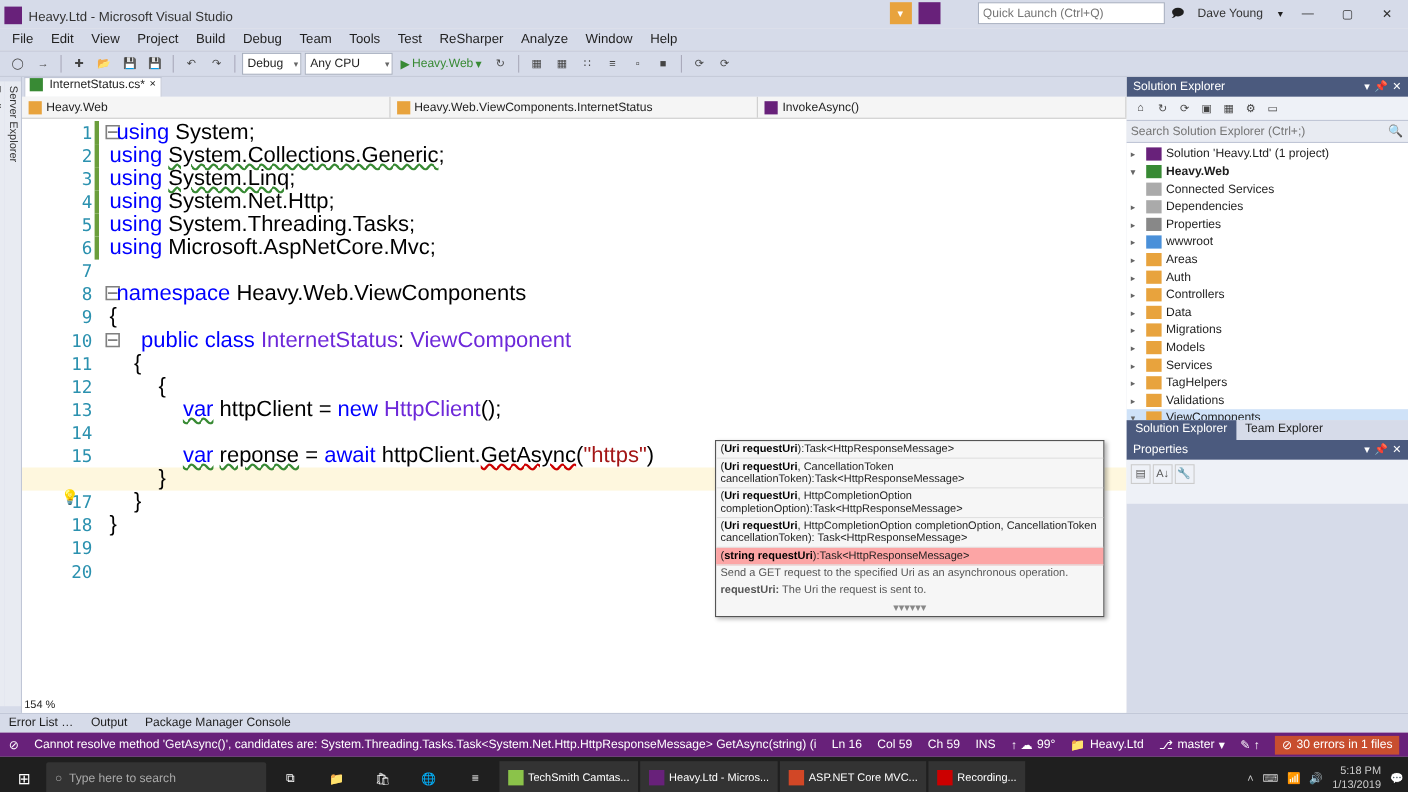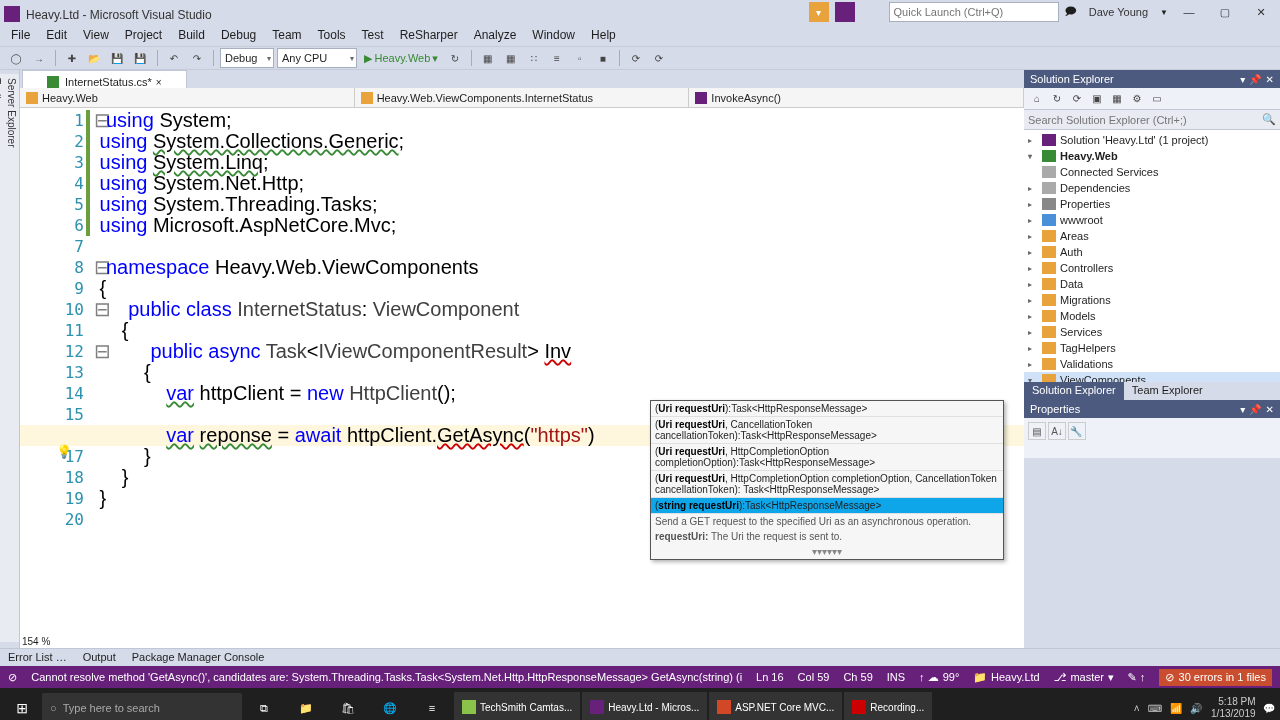--- a/index.html
+++ b/index.html
@@ -20,43 +20,43 @@
 .toolbar .tbtn { width:20px; height:20px; display:flex; align-items:center; justify-content:center; font-size:10px; color:#444; }
 .toolbar .sel { height:20px; border:1px solid #a8b0c0; background:#fff; padding:0 14px 0 4px; font-size:11px; display:flex; align-items:center; position:relative; }
 .toolbar .sel::after { content:"▾"; position:absolute; right:2px; font-size:8px; color:#666; }
 .toolbar .run { color:#388a34; display:flex; align-items:center; gap:2px; padding:0 4px; font-size:11px; }
 .toolbar .sep { width:1px; height:16px; background:#aab; margin:0 3px; }
 .main { display:flex; height:578px; }
 .leftrail { width:20px; background:#d6dbe9; border-right:1px solid #c0c6d6; writing-mode:vertical-rl; text-orientation:mixed; padding:4px 0; font-size:10px; color:#333; }
 .leftrail .railtab { padding:4px 2px; margin-bottom:2px; background:#e8ebf2; }
 .editor { flex:1; background:#fff; display:flex; flex-direction:column; position:relative; }
 .tabstrip { height:18px; background:#d6dbe9; display:flex; align-items:flex-end; padding-left:2px; }
-.tab { height:18px; background:#fff; border:1px solid #c0c6d6; border-bottom:none; padding:0 24px; font-size:11px; display:flex; align-items:flex-end; gap:4px; }
+.tab { height:18px; background:#fff; border:1px solid #c0c6d6; border-bottom:none; padding:0 4px; font-size:11px; display:flex; align-items:flex-start; gap:4px; }
 .tab .close { font-size:10px; }
 .tab::before { content:""; width:12px; height:12px; background:#388a34; display:inline-block; margin-right:2px; }
 .navbar { height:20px; background:#f5f5f5; border-bottom:1px solid #ccc; display:flex; }
 .navbar .cell { flex:1; border-right:1px solid #ccc; padding:2px 6px; font-size:11px; display:flex; align-items:center; gap:4px; }
 .navbar .cell .ico { width:12px; height:12px; background:#e8a33d; }
 .codearea { flex:1; display:flex; position:relative; overflow:hidden; }
 .gutter { width:70px; background:#fff; text-align:right; padding:2px 6px 2px 30px; }
 .ln { font-family:Consolas,monospace; font-size:16px; color:#2b91af; height:21px; line-height:21px; }
 .code { padding:2px 0; font-family:Consolas,monospace; font-size:20px; line-height:21px; position:relative; }
 .code .row { height:21px; white-space:pre; color:#000; position:relative; padding-left:4px; }
 .code .row .bar { position:absolute; left:-4px; top:0; width:4px; height:21px; background:#6b9e3c; }
 .kw { color:#0000ff; }
-.tp { color:#404040; }
+.tp { color:#6d28d9; }
 .st { color:#a31515; }
 .fold { color:#808080; display:inline-block; width:12px; text-align:center; }
 .squig { text-decoration:underline wavy #388a34; }
 .squigr { text-decoration:underline wavy #c00; }
 .highlight { background:#fef7de; position:absolute; left:0; right:0; height:21px; }
 .intellisense { position:absolute; left:630px; top:292px; width:354px; background:#f6f6f6; border:1px solid #555; font-size:10px; box-shadow:2px 2px 4px rgba(0,0,0,0.3); z-index:10; }
 .intellisense .isrow { padding:2px 4px; border-bottom:1px solid #e0e0e0; }
 .intellisense .isrow b { color:#000; }
-.intellisense .isrow.sel { background:#0ea5e9; }
+.intellisense .isrow.sel { background:#fca5a5; }
 .intellisense .desc { padding:2px 4px; color:#555; font-size:10px; }
 .zoom { position:absolute; bottom:1px; left:2px; font-size:10px; }
 .bulb { position:absolute; left:36px; top:336px; width:16px; height:16px; font-size:13px; }
 .right { width:256px; background:#d6dbe9; display:flex; flex-direction:column; }
 .panelhdr { height:18px; background:#4b5a7e; color:#fff; padding:2px 6px; font-size:11px; display:flex; align-items:center; }
 .panelhdr .hbtns { margin-left:auto; display:flex; gap:4px; font-size:10px; }
 .setb { height:22px; background:#eef1f7; border-bottom:1px solid #c0c6d6; display:flex; align-items:center; padding:0 4px; gap:2px; }
 .setb .sb { width:18px; height:18px; color:#444; font-size:10px; display:flex; align-items:center; justify-content:center; }
 .search { height:20px; background:#e8ebf2; border-bottom:1px solid #c0c6d6; display:flex; align-items:center; padding:0 4px; }
 .search input { flex:1; border:none; background:transparent; font-size:11px; color:#888; outline:none; }
@@ -214,21 +214,20 @@
         <div class="row"><span class="bar"></span> <span class="kw">using</span> <span class="squig">System.Collections.Generic</span>;</div>
         <div class="row"><span class="bar"></span> <span class="kw">using</span> <span class="squig">System.Linq</span>;</div>
         <div class="row"><span class="bar"></span> <span class="kw">using</span> <span>System.Net.Http</span>;</div>
         <div class="row"><span class="bar"></span> <span class="kw">using</span> <span>System.Threading.Tasks</span>;</div>
         <div class="row"><span class="bar"></span> <span class="kw">using</span> <span>Microsoft.AspNetCore.Mvc</span>;</div>
         <div class="row"> </div>
         <div class="row"><span class="fold">⊟</span><span class="kw">namespace</span> <span>Heavy.Web.ViewComponents</span></div>
         <div class="row"> {</div>
         <div class="row"><span class="fold">⊟</span>    <span class="kw">public</span> <span class="kw">class</span> <span class="tp">InternetStatus</span>: <span class="tp">ViewComponent</span></div>
         <div class="row">     {</div>
-        <div class="row"><span class="fold">⊟</span>        <span class="kw">public</span> <span class="kw">async</span> <span class="tp">Task</span>&lt;<span class="tp">IViewComponentResult</span>&gt; <span class="squigr">Inv</span></div>
         <div class="row">         {</div>
         <div class="row">             <span class="kw squig">var</span> <span>httpClient</span> = <span class="kw">new</span> <span class="tp">HttpClient</span>();</div>
         <div class="row"> </div>
         <div class="row" style="position:relative;z-index:2;">             <span class="kw squig">var</span> <span class="squig">reponse</span> = <span class="kw">await</span> <span>httpClient</span>.<span class="squigr">GetAsync</span>(<span class="st">"https"</span>)</div>
         <div class="row">         }</div>
         <div class="row">     }</div>
         <div class="row"> }</div>
         <div class="row"> </div>
       </div>
 

